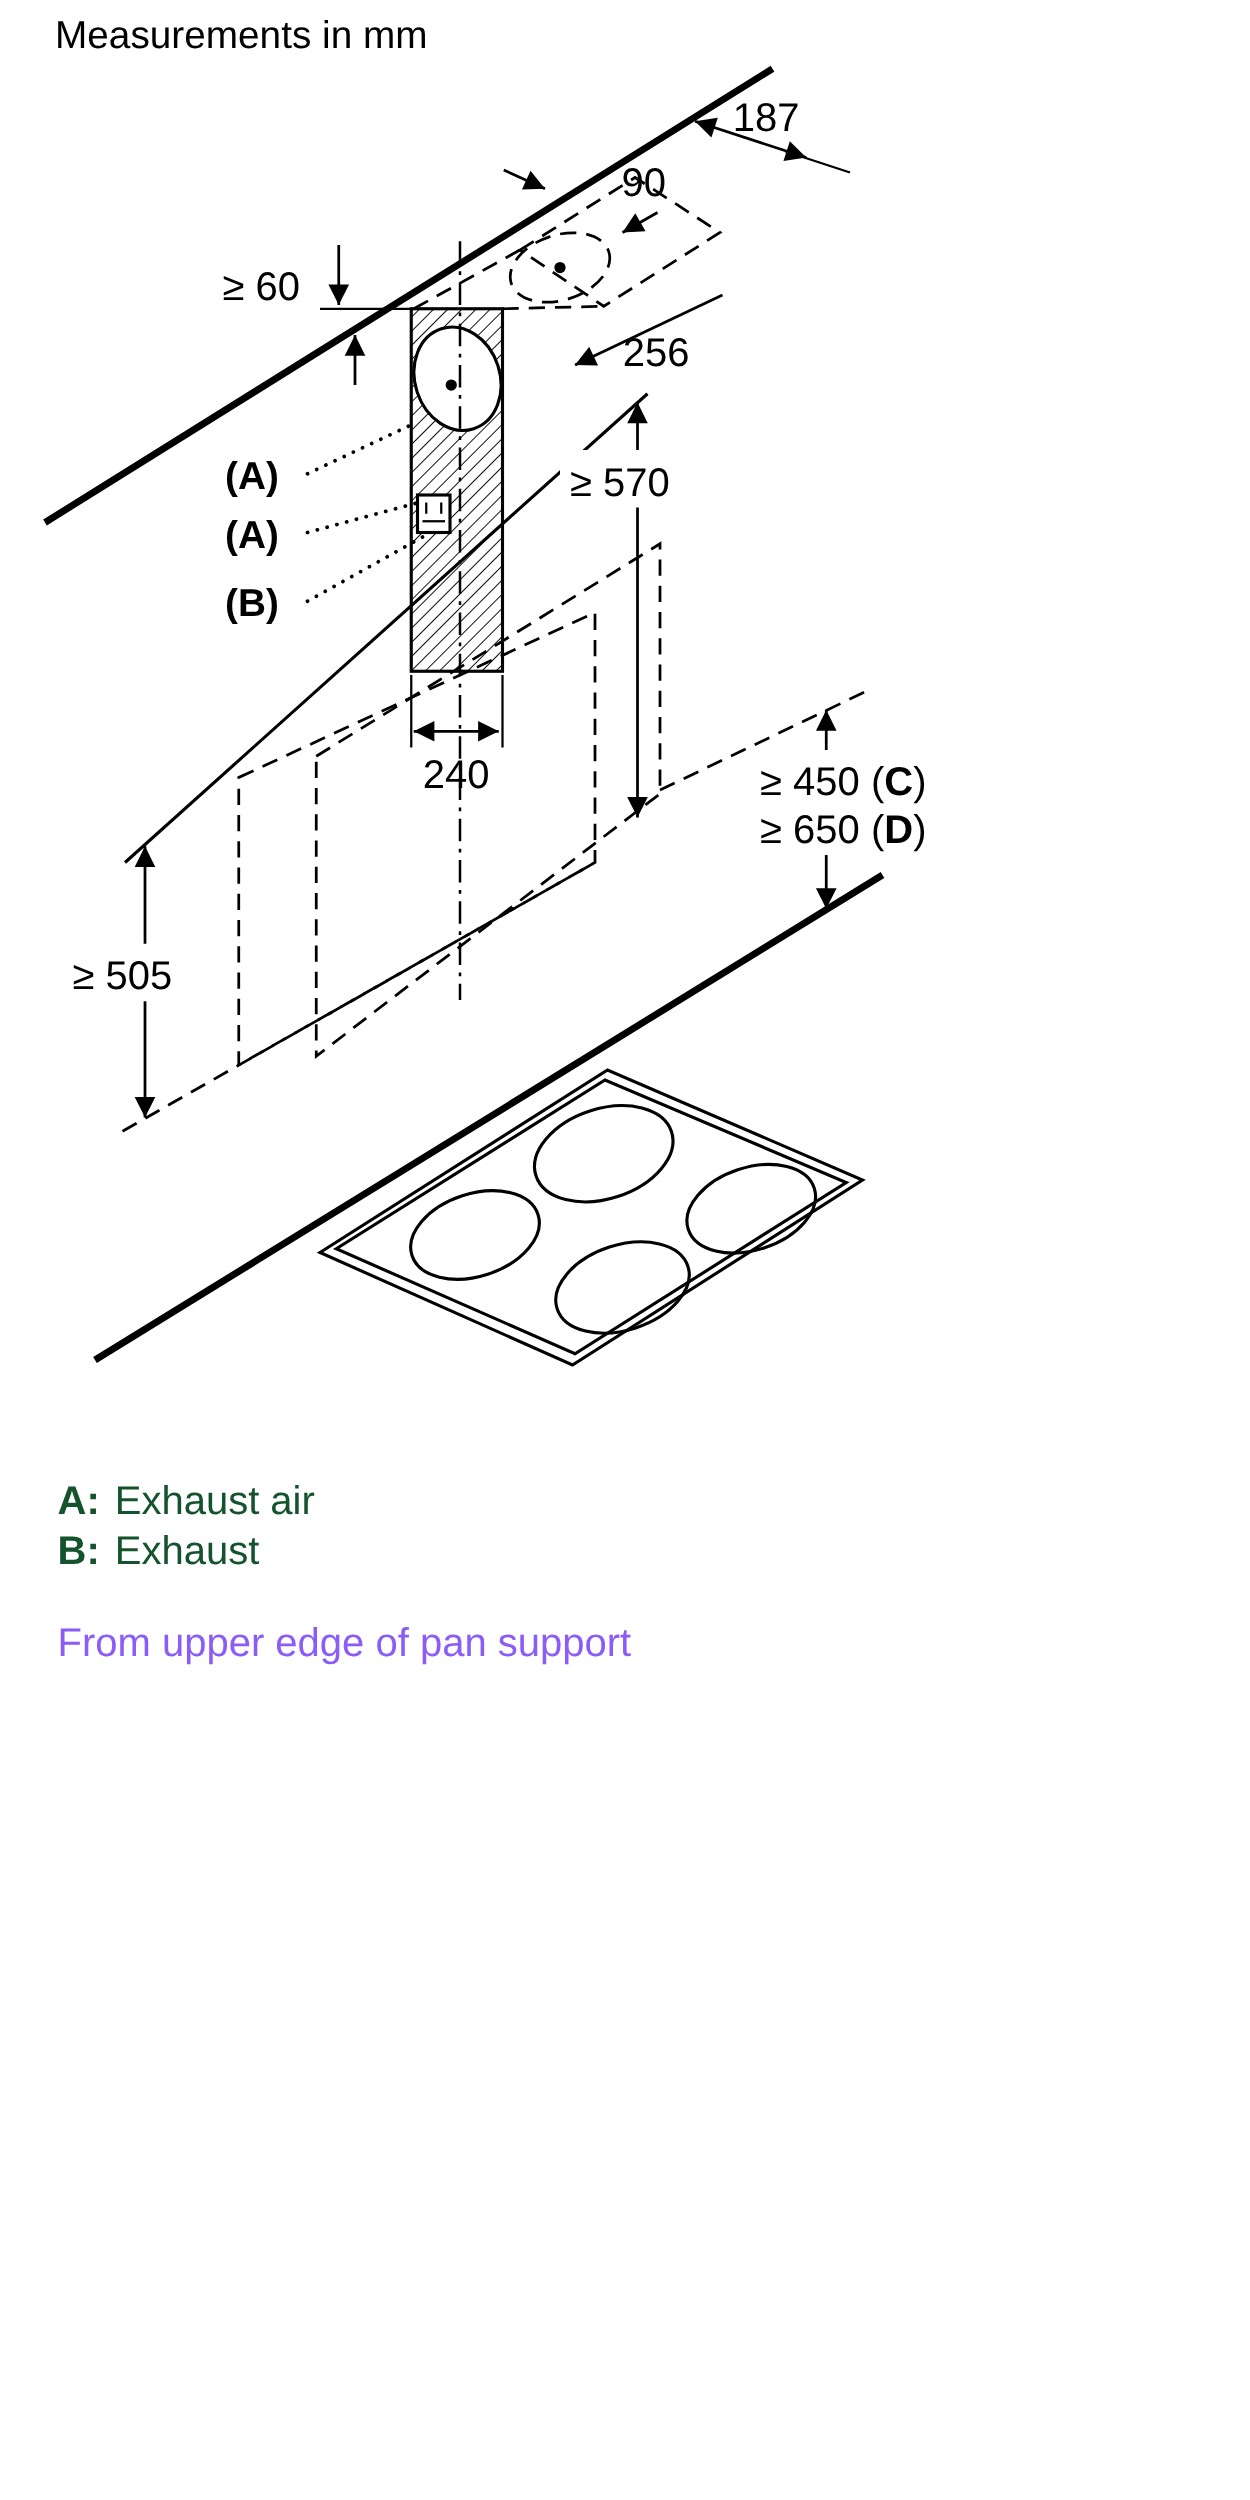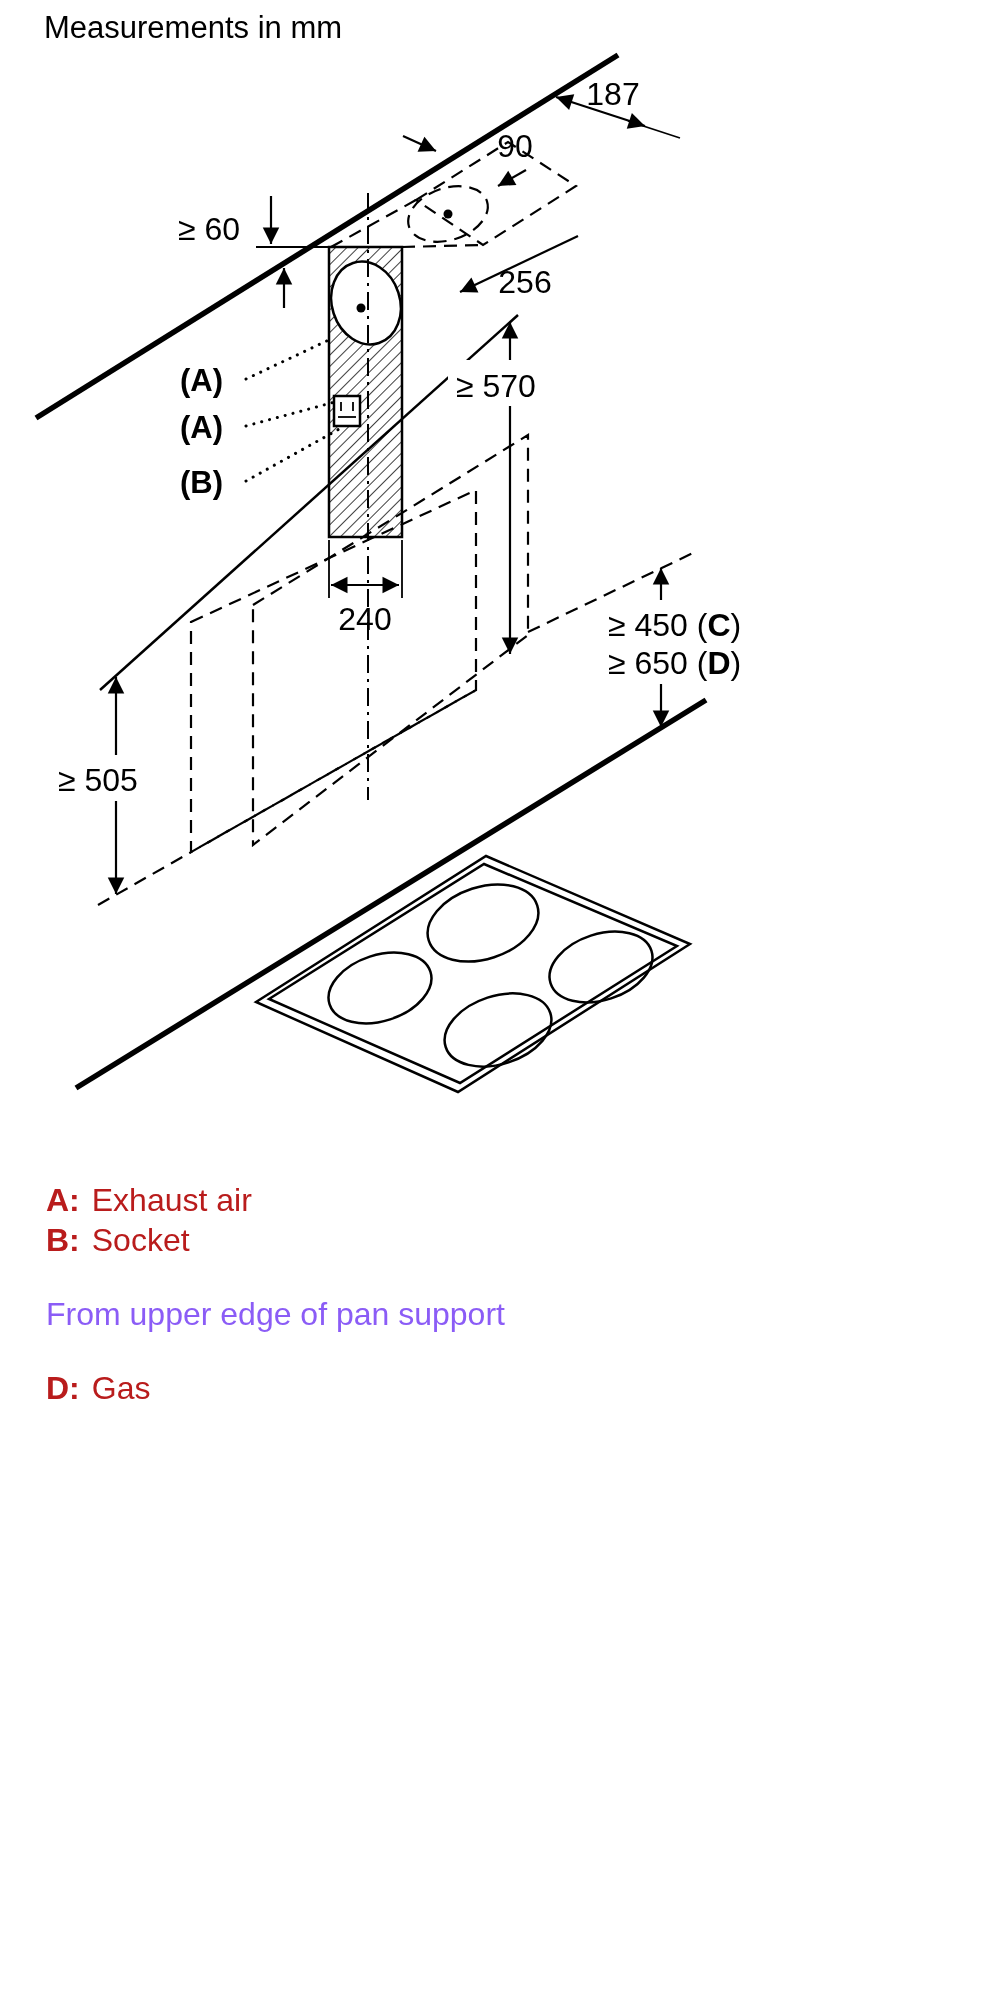--- a/index.html
+++ b/index.html
@@ -33,21 +33,21 @@
   .hatched { fill: url(#hatch); stroke: #000; stroke-width: 2.5; }
   .whitefill { fill: #fff; stroke: #000; stroke-width: 2.5; }
   .solidfill { fill: #000; stroke: none; }
   .mask    { fill: #fff; stroke: none; }
   .dimtext { font-family: "Liberation Sans", sans-serif; font-size: 32px; fill: #000; stroke: none; }
   .callout { font-family: "Liberation Sans", sans-serif; font-size: 31px; font-weight: bold; fill: #000; stroke: none; }
   .b { font-weight: bold; }
 
   
   .legend { position: absolute; left: 18px; top: 1180px; width: 940px; }
-  .legend-row { font-size: 32px; line-height: 40px; color: #b91c1c; }
+  .legend-row { font-size: 32px; line-height: 40px; color: #14532d; }
   .legend-key { font-weight: bold; margin-right: 12px; }
   .legend-note { font-size: 32px; line-height: 40px; margin: 34px 0; color: #8b5cf6; }
 </style>
 </head>
 <body>
 
 <div class="page">
 
   <div class="title">Measurements in mm</div>
 
@@ -162,21 +162,18 @@
       <text class="callout" x="152" y="438">(A)</text>
       <text class="callout" x="152" y="493">(B)</text>
     </g>
   </svg>
 
   <div class="legend">
     <div class="legend-row">
       <span class="legend-key">A:</span><span>Exhaust air</span>
     </div>
     <div class="legend-row">
-      <span class="legend-key">B:</span><span>Socket</span>
+      <span class="legend-key">B:</span><span>Exhaust</span>
     </div>
     <div class="legend-note">From upper edge of pan support</div>
-    <div class="legend-row">
-      <span class="legend-key">D:</span><span>Gas</span>
-    </div>
   </div>
 
 </div>
 
 </body></html>

